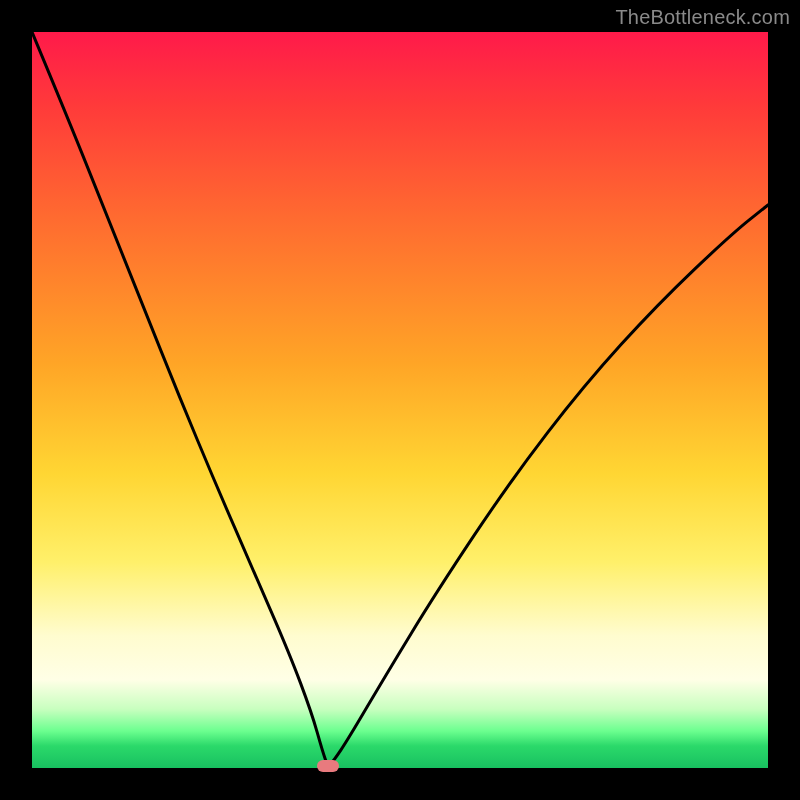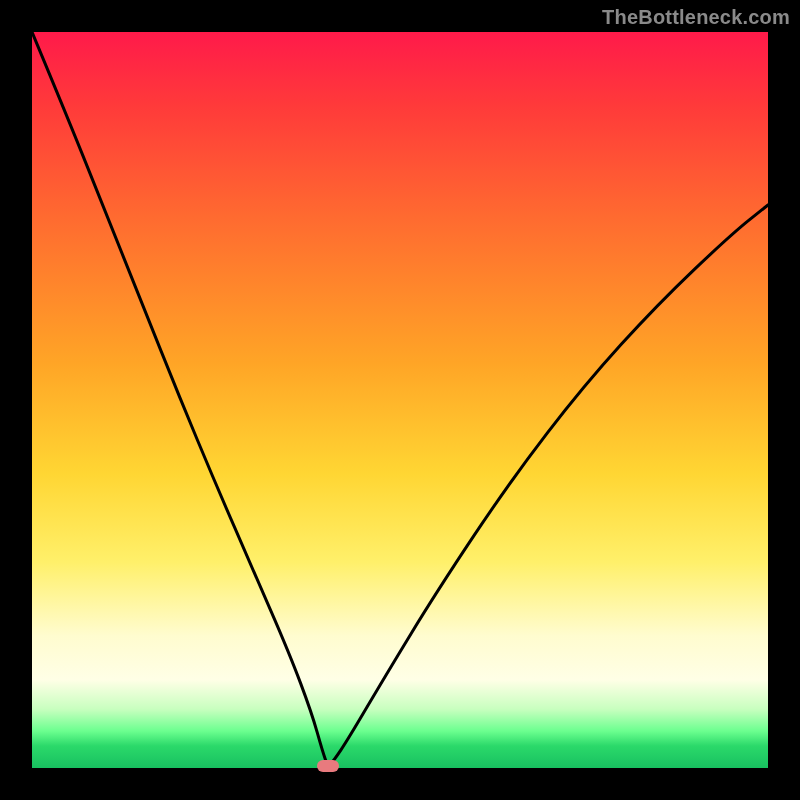--- a/index.html
+++ b/index.html
@@ -59,21 +59,21 @@
     height: 12px;
     border-radius: 6px;
     background: #e87a7e;
     transform: translate(-50%, -50%);
   }
   .watermark {
     position: absolute;
     top: 6px;
     right: 10px;
     font-size: 20px;
-    font-weight: 700;
+    font-weight: 400;
     color: #8a8a8a;
     letter-spacing: 0.2px;
     user-select: none;
     margin-left: 29px;
   }
 </style>
 </head>
 <body>
 
 <div class="stage">

